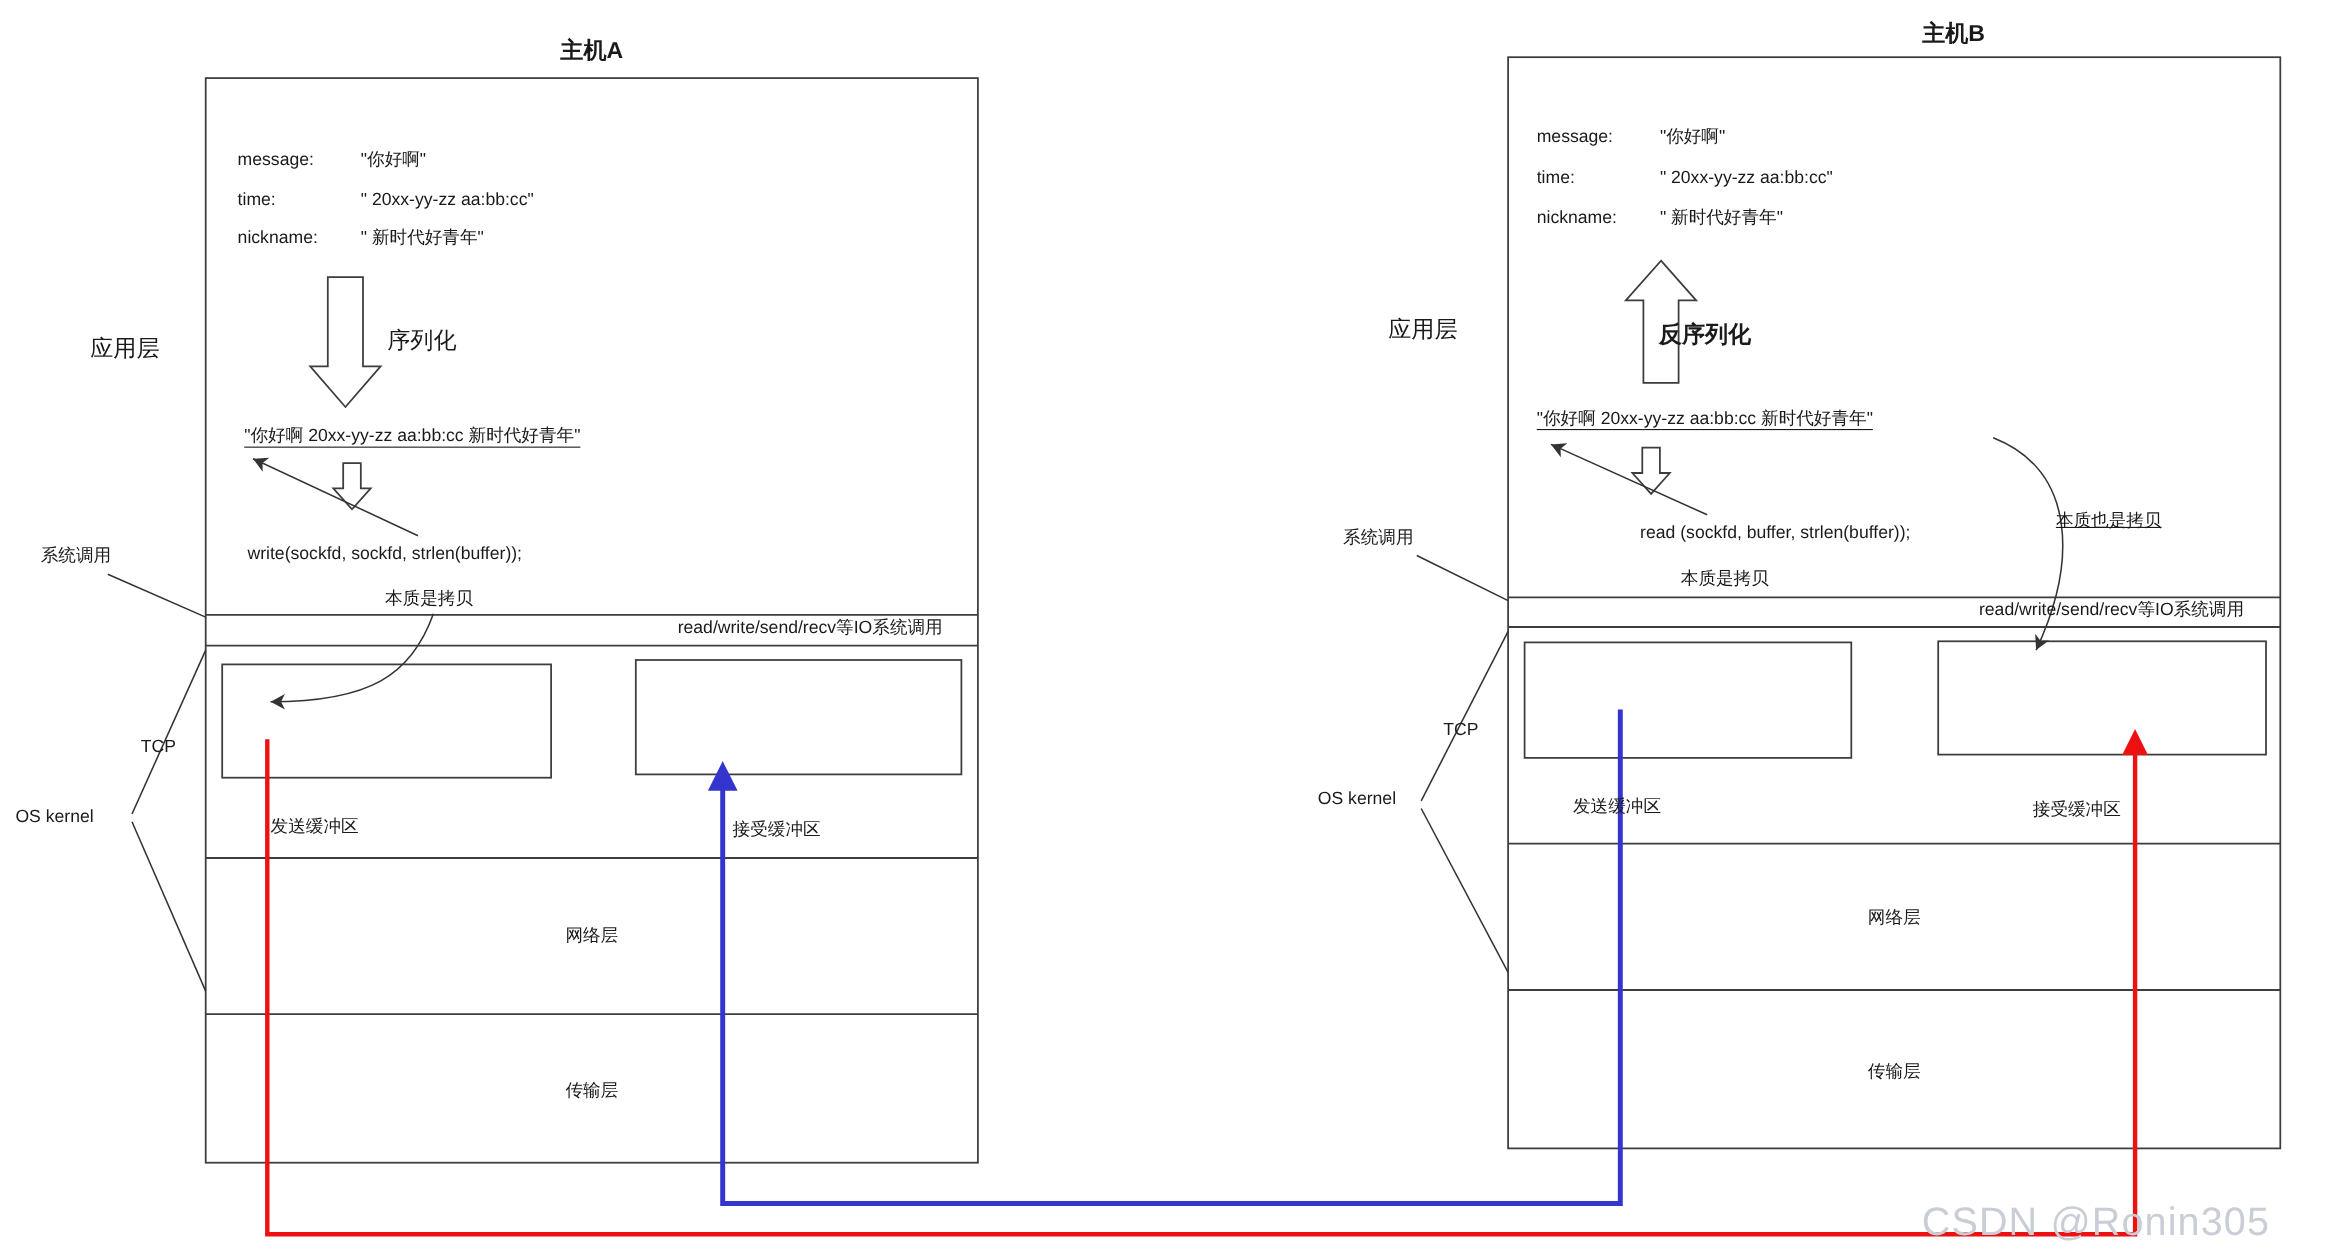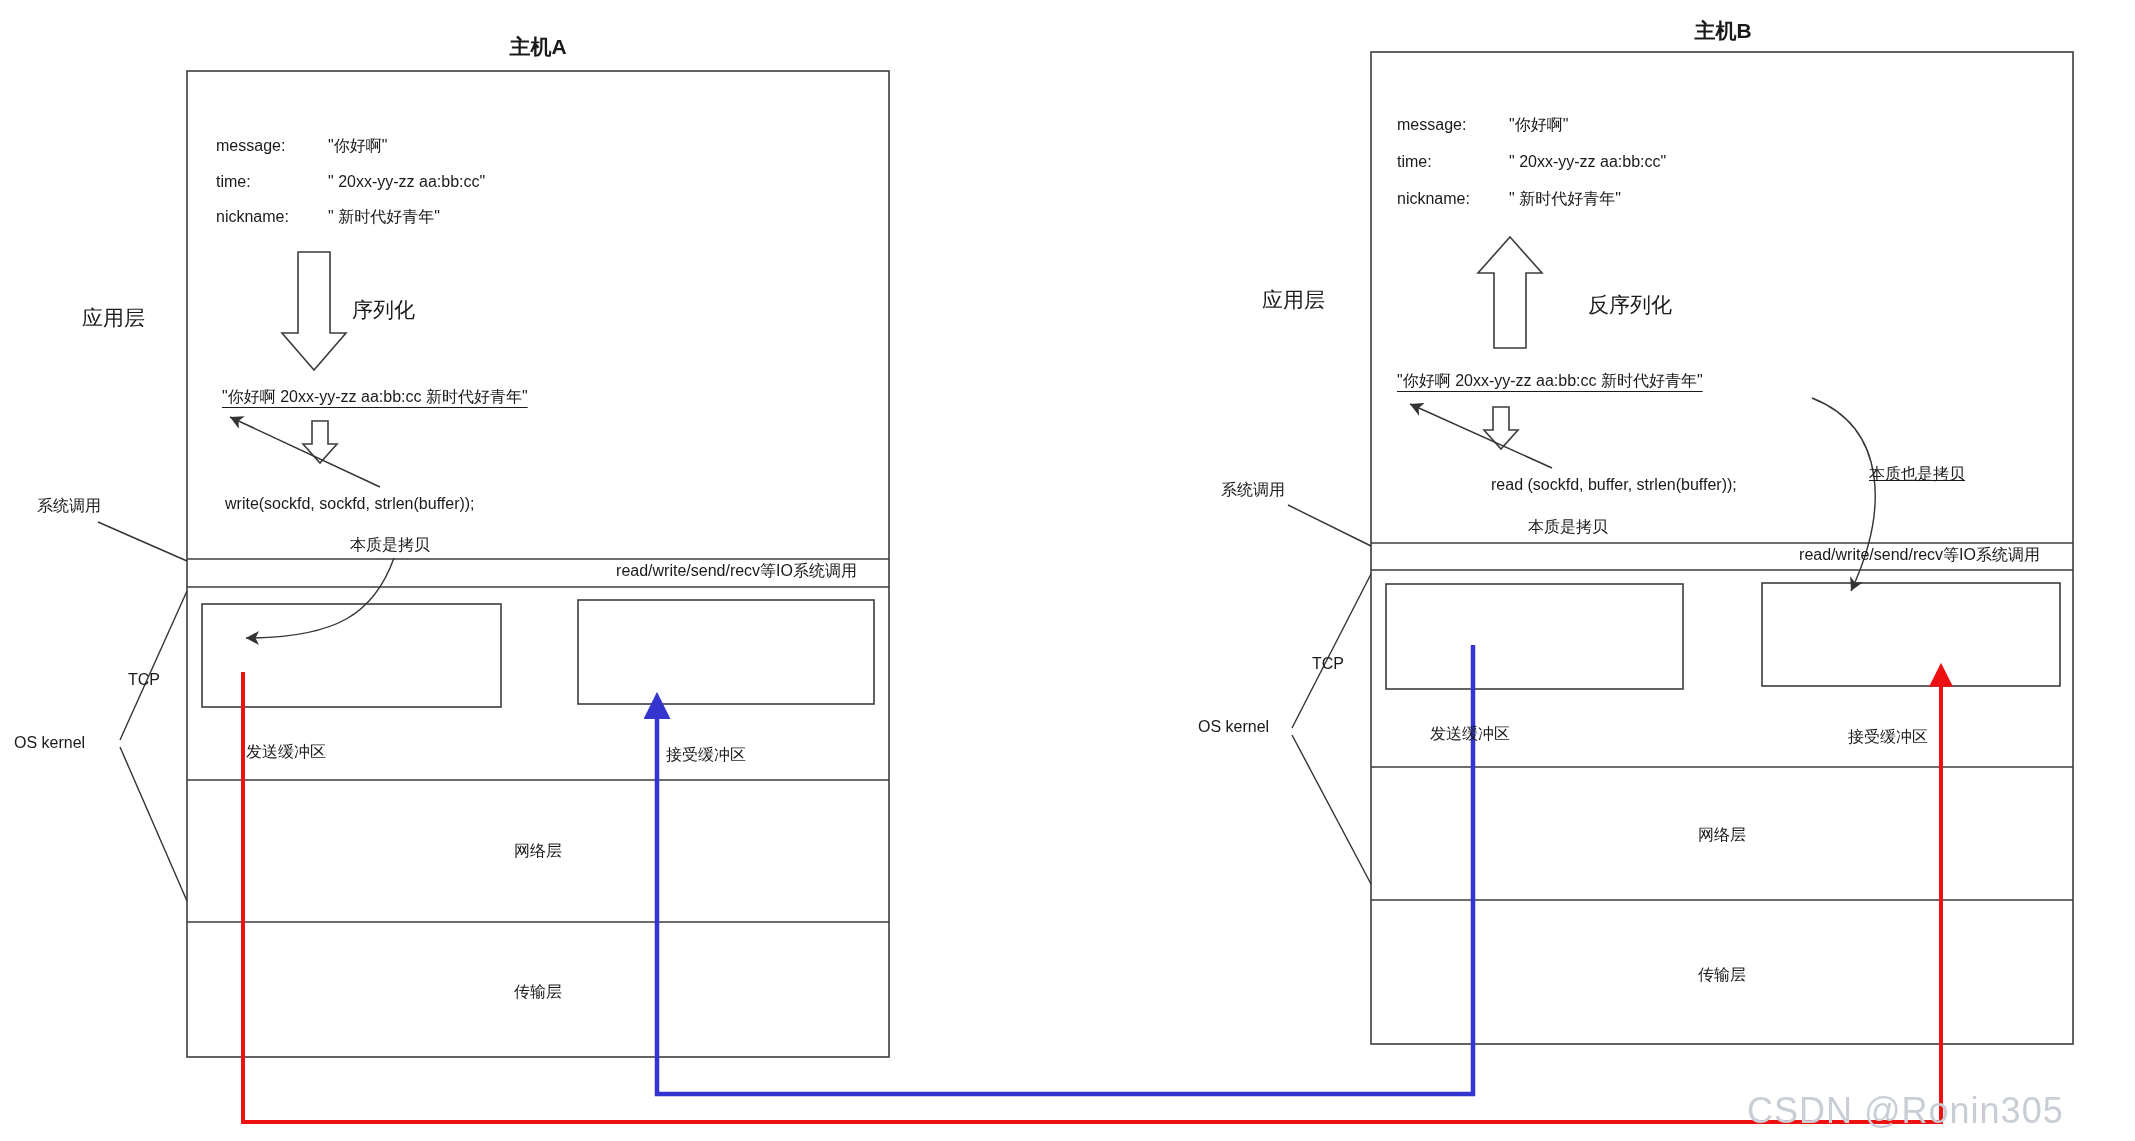--- a/index.html
+++ b/index.html
@@ -104,36 +104,36 @@
   <div class="t" style="left:246px; top:742px;">发送缓冲区</div>
   <div class="t" style="left:666px; top:745px;">接受缓冲区</div>
   <div class="t ctr" style="left:187px; top:841px; width:702px;">网络层</div>
   <div class="t ctr" style="left:187px; top:982px; width:702px;">传输层</div>
 
   <div class="t" style="left:82px; top:305px; font-size:21px;">应用层</div>
   <div class="t" style="left:37px; top:496px;">系统调用</div>
   <div class="t" style="left:128px; top:670px;">TCP</div>
   <div class="t" style="left:14px; top:733px;">OS kernel</div>
 
-  <div class="t b ctr" style="left:1372px; top:18px; width:702px;">主机B</div>
+  <div class="t b ctr" style="left:1425px; top:18px; width:702px;">主机B</div>
 
   <div class="t row" style="left:1397px; top:115px;">
     <span class="fl">message:</span>
     <span>"你好啊"</span>
   </div>
   <div class="t row" style="left:1397px; top:152px;">
     <span class="fl">time:</span>
     <span>" 20xx-yy-zz aa:bb:cc"</span>
   </div>
   <div class="t row" style="left:1397px; top:189px;">
     <span class="fl">nickname:</span>
     <span>" 新时代好青年"</span>
   </div>
 
-  <div class="t" style="left:1588px; top:292px; font-size:21px;">反序列化</div>
+  <div class="t" style="left:1508px; top:292px; font-size:21px;font-weight:bold;">反序列化</div>
   <div class="t u" style="left:1397px; top:371px;">"你好啊 20xx-yy-zz aa:bb:cc 新时代好青年"</div>
   <div class="t" style="left:1491px; top:475px;">read (sockfd, buffer, strlen(buffer));</div>
   <div class="t" style="left:1528px; top:517px;">本质是拷贝</div>
   <div class="t" style="left:1869px; top:464px;text-decoration:underline;">本质也是拷贝</div>
   <div class="t rt" style="left:1371px; top:545px; width:669px;">read/write/send/recv等IO系统调用</div>
   <div class="t" style="left:1430px; top:724px;">发送缓冲区</div>
   <div class="t" style="left:1848px; top:727px;">接受缓冲区</div>
   <div class="t ctr" style="left:1371px; top:825px; width:702px;">网络层</div>
   <div class="t ctr" style="left:1371px; top:965px; width:702px;">传输层</div>
 

